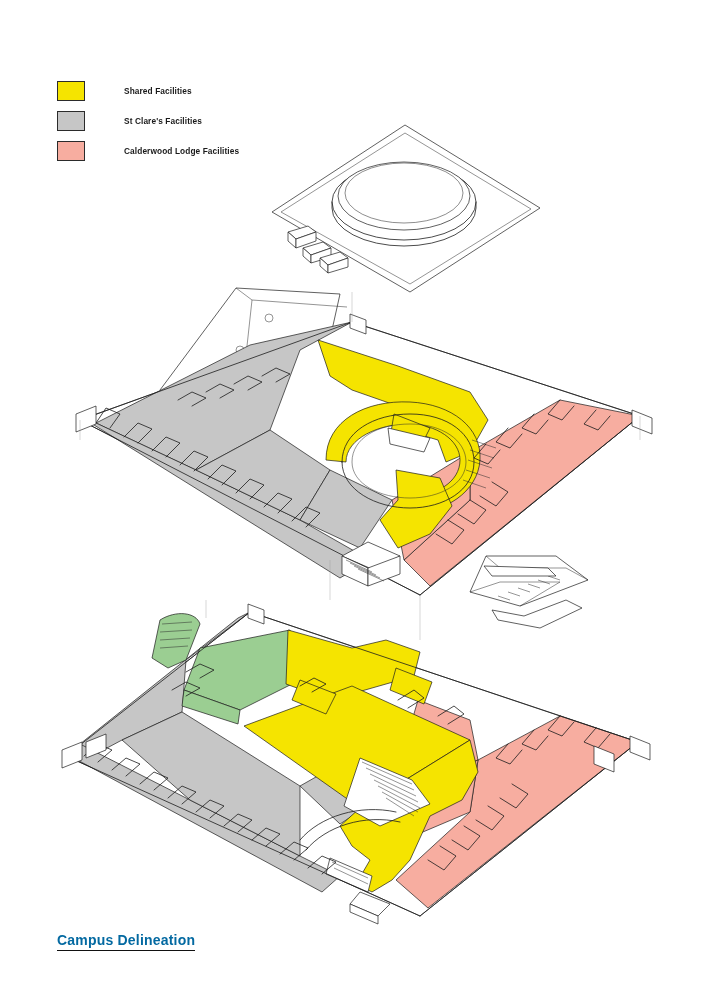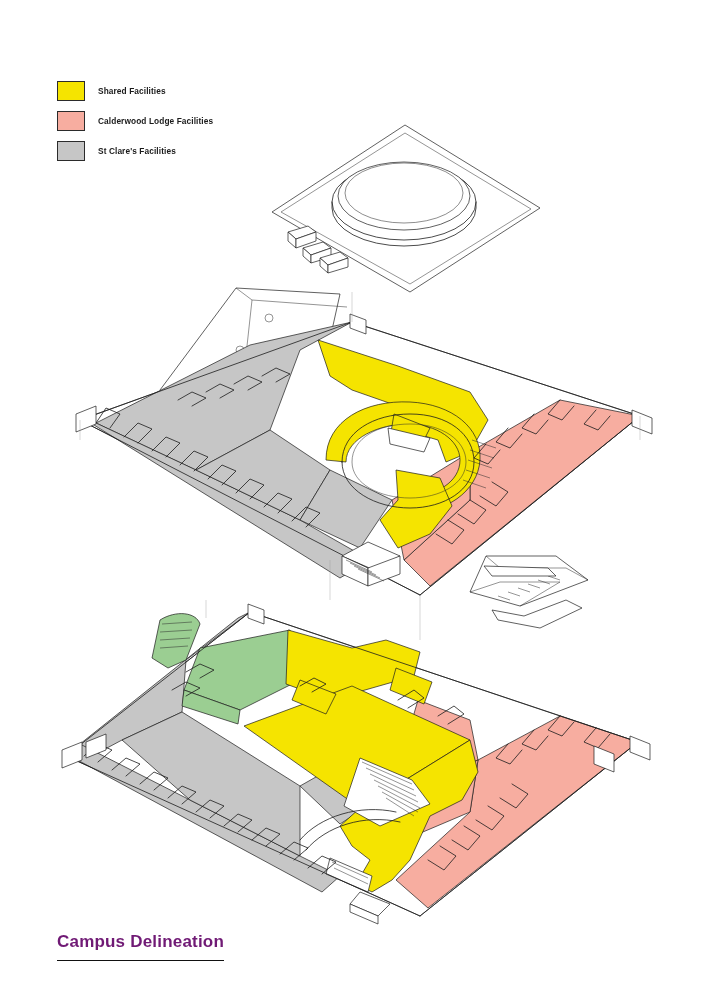--- a/index.html
+++ b/index.html
@@ -25,20 +25,21 @@
     position: absolute;
     left: 57px;
     top: 80px;
     width: 260px;
   }
   .legend-row {
     display: flex;
     align-items: center;
     height: 22px;
     margin-bottom: 8px;
+    gap: 26px;
   }
   .legend-swatch {
     width: 26px;
     height: 18px;
     border: 0.7px solid #2b2b2b;
     flex: 0 0 auto;
   }
   .legend-label {
     margin-left: 13px;
     font-size: 8.3px;
@@ -46,25 +47,25 @@
     color: #1a1a1a;
     letter-spacing: 0.1px;
     white-space: nowrap;
   }
 
   
   .title {
     position: absolute;
     left: 57px;
     top: 932px;
-    font-size: 17px;
+    font-size: 14px;
     font-weight: bold;
-    color: #701a75;
+    color: #0369a1;
     border-bottom: 1.3px solid #111;
-    padding-bottom: 8px;
+    padding-bottom: 2px;
     letter-spacing: 0.2px;
   }
 
   
   .drawing {
     position: absolute;
     left: 0;
     top: 0;
     width: 707px;
     height: 1000px;
@@ -86,26 +87,26 @@
 <body>
 
 <div class="page">
 
   <div class="legend">
     <div class="legend-row">
       <div class="legend-swatch" style="background:#f5e400"></div>
       <div class="legend-label">Shared Facilities</div>
     </div>
     <div class="legend-row">
+      <div class="legend-swatch" style="background:#c6c6c6"></div>
+      <div class="legend-label">St Clare's Facilities</div>
+    </div>
+    <div class="legend-row">
       <div class="legend-swatch" style="background:#f7ada0"></div>
       <div class="legend-label">Calderwood Lodge Facilities</div>
-    </div>
-    <div class="legend-row">
-      <div class="legend-swatch" style="background:#c6c6c6"></div>
-      <div class="legend-label">St Clare's Facilities</div>
     </div>
   </div>
 
   <div class="drawing">
     <svg width="707" height="1000" viewBox="0 0 707 1000" xmlns="http://www.w3.org/2000/svg">
 
       <g>
         <polygon class="wall" points="405,125 540,208 410,292 272,212"></polygon>
         <polygon class="ln-thin nofill" points="405,133 531,209 410,284 281,212"></polygon>
 

